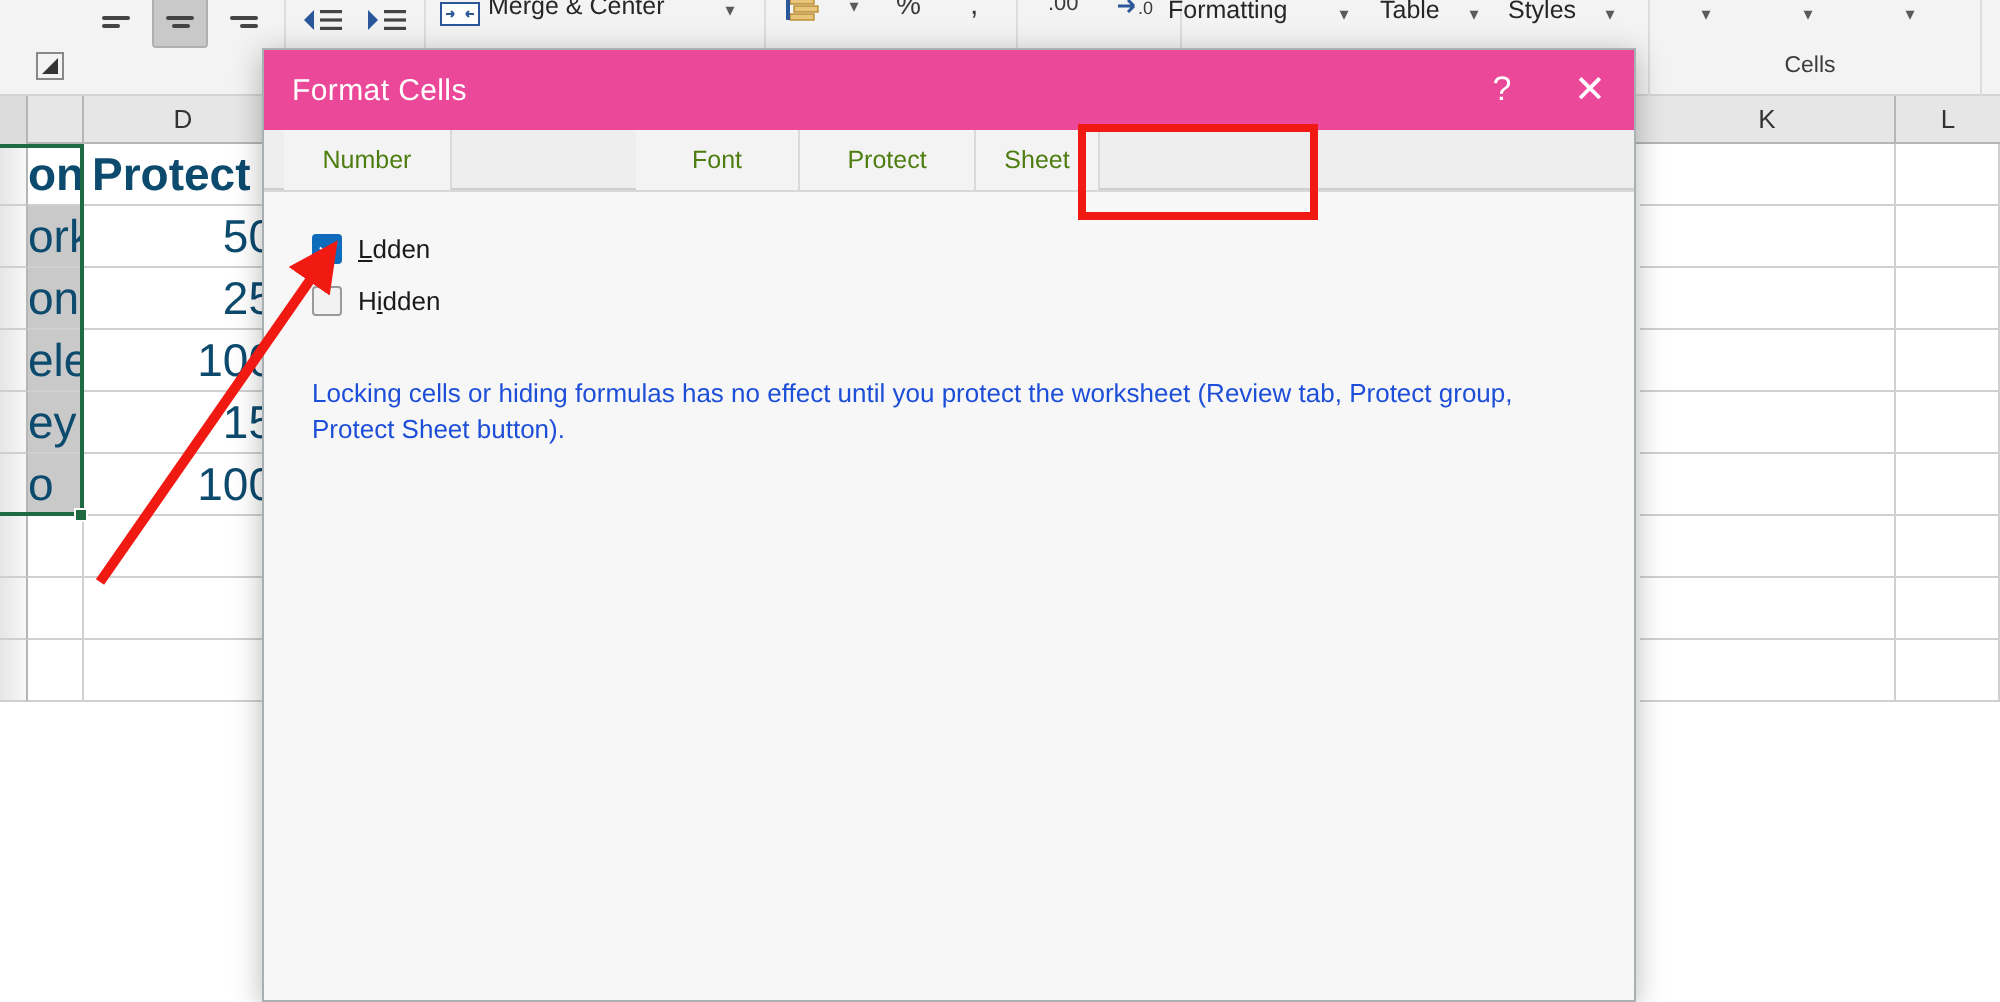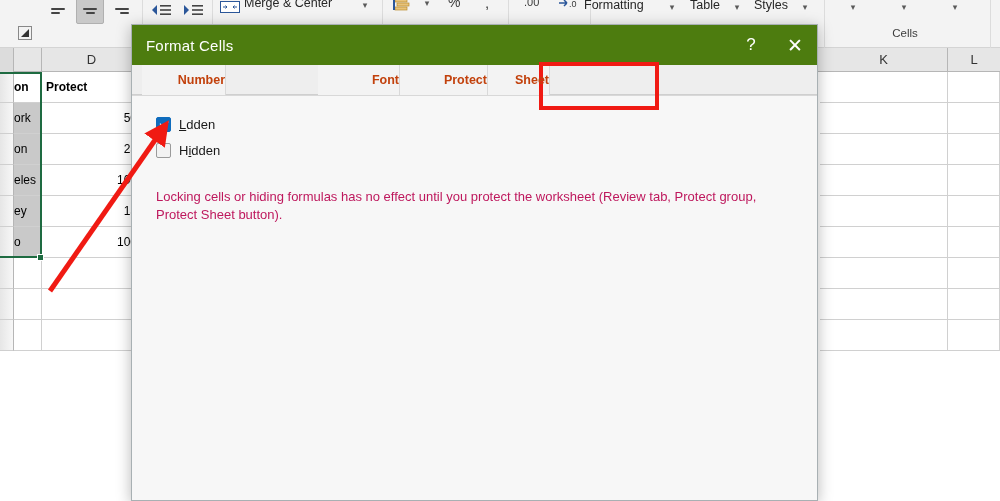--- a/index.html
+++ b/index.html
@@ -58,21 +58,21 @@
     border-right: 1px solid #b6b6b6;
   }
   .rowhdr {
     position: absolute; left: 0; width: 14px;
     background: linear-gradient(to right,#e6e6e6,#f7f7f7);
     border-right: 1px solid #b6b6b6; border-bottom: 1px solid #cfcfcf;
   }
   .cell {
     position: absolute; height: 31px; line-height: 31px;
     border-right: 1px solid #d0d0d0; border-bottom: 1px solid #d0d0d0;
-    font-size: 12px; color: #000000;
+    font-size: 23px; color: #0c4a6e;
     overflow: hidden; white-space: nowrap;
   }
   .cell.hdr { font-weight: bold; background: #ffffff; }
   .cell.shaded { background: #c9c9c9; }
   .cell.num { text-align: right; padding-right: 4px; }
   .cell.txt { text-align: left; }
   .selrange {
     position: absolute; border: 2px solid #1e6b41; pointer-events: none;
   }
   .fillhandle {
@@ -82,44 +82,43 @@
 
   
   .dialog {
     position: absolute; left: 131px; top: 24px; width: 687px; height: 477px;
     background: #f7f7f7;
     border: 1px solid #a8b0b3;
     box-shadow: 0 3px 14px rgba(0,0,0,0.28);
   }
   .dlg-title {
     position: absolute; left: 0; top: 0; width: 100%; height: 40px;
-    background: #4d7c0f;
+    background: #ec4899;
     display: flex; align-items: center;
   }
   .dlg-title-text {
     margin-left: 14px; color: #ffffff; font-size: 15px; letter-spacing: .2px;
   }
   .dlg-help, .dlg-close {
     position: absolute; top: 0; height: 40px; width: 44px;
     display: flex; align-items: center; justify-content: center;
     color: #ffffff; cursor: default;
   }
   .dlg-help { right: 44px; font-size: 17px; }
   .dlg-close { right: 0; font-size: 19px; font-weight: 300; }
 
   .dlg-tabstrip {
     position: absolute; left: 0; top: 40px; width: 100%; height: 30px;
     background: #eeeeee; border-bottom: 1px solid #cfcfcf;
   }
   .tab {
     position: absolute; top: 0; height: 30px; line-height: 30px;
-    text-align: right; font-size: 12.5px; color: #c2410c;
+    text-align: center; font-size: 12.5px; color: #4d7c0f;
     border-right: 1px solid #d9d9d9; background: #f3f3f3;
     cursor: default;
-    font-weight: bold;
   }
   .tab.active {
     background: #f7f7f7; border-bottom: 1px solid #f7f7f7;
     height: 31px;
   }
   .tab.active .tabinner {
     position: absolute; left: 3px; right: 3px; top: 3px; bottom: 2px;
     border: 1px dotted #555;
   }
   .tab .tablabel { position: relative; z-index: 2; }
@@ -141,21 +140,21 @@
   .chkbox.on:after {
     content: ""; width: 7px; height: 3.5px;
     border-left: 1.6px solid #fff; border-bottom: 1.6px solid #fff;
     transform: rotate(-45deg) translate(1px,-1px);
   }
   .chkbox.off { background: #f2f2f2; border: 1px solid #9a9a9a; }
   .chklabel { font-size: 13px; color: #1a1a1a; }
   .chklabel u { text-decoration: underline; }
   .dlg-note {
     position: absolute; left: 155px; top: 163px; width: 625px;
-    font-size: 13px; color: #be185d; line-height: 18px;
+    font-size: 13px; color: #1d4ed8; line-height: 18px;
   }
 
   
   .anno-rect {
     position: absolute; border: 4px solid #f01a13; pointer-events: none;
   }
   .anno-arrow { position: absolute; left: 0; top: 0; pointer-events: none; }
 </style>
 </head>
 <body>

